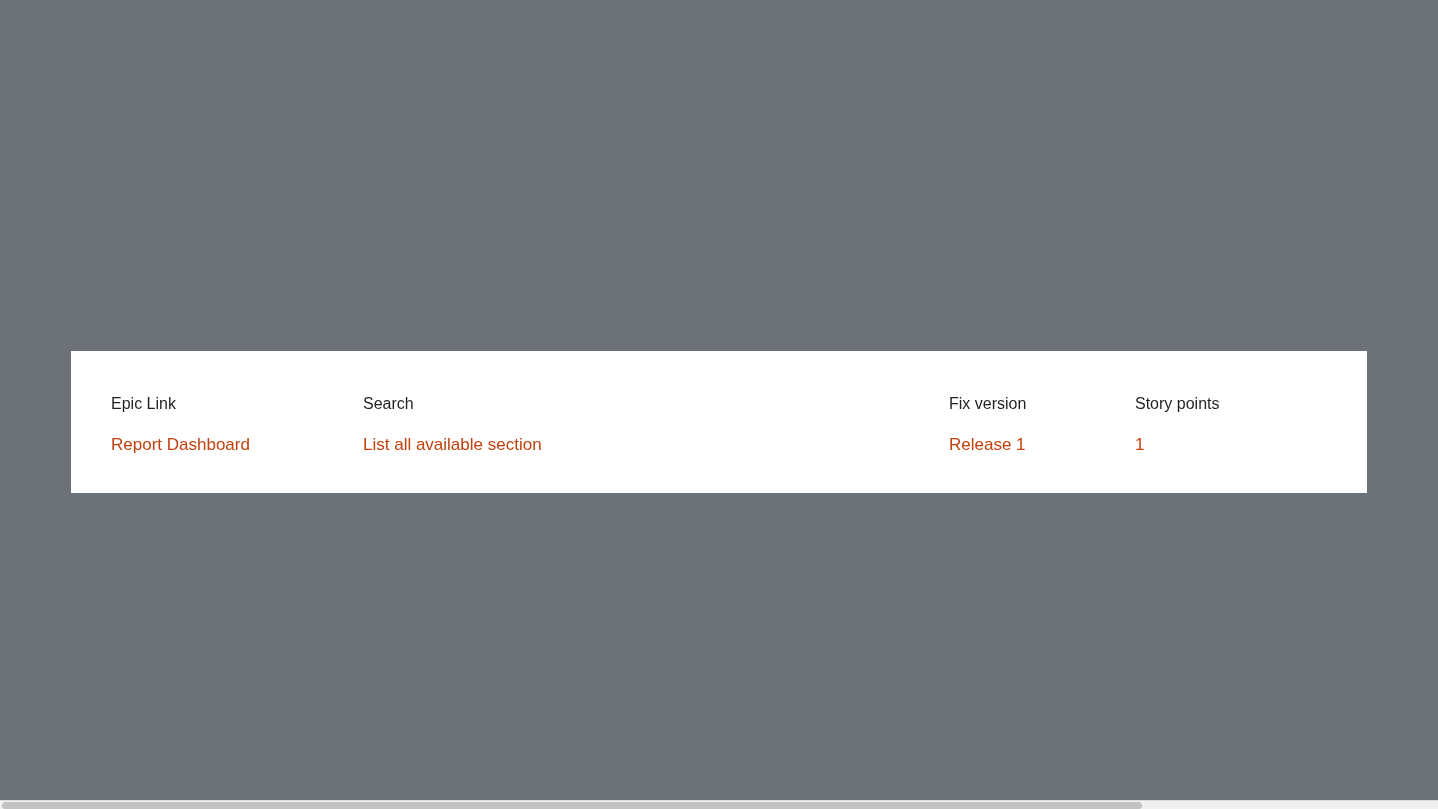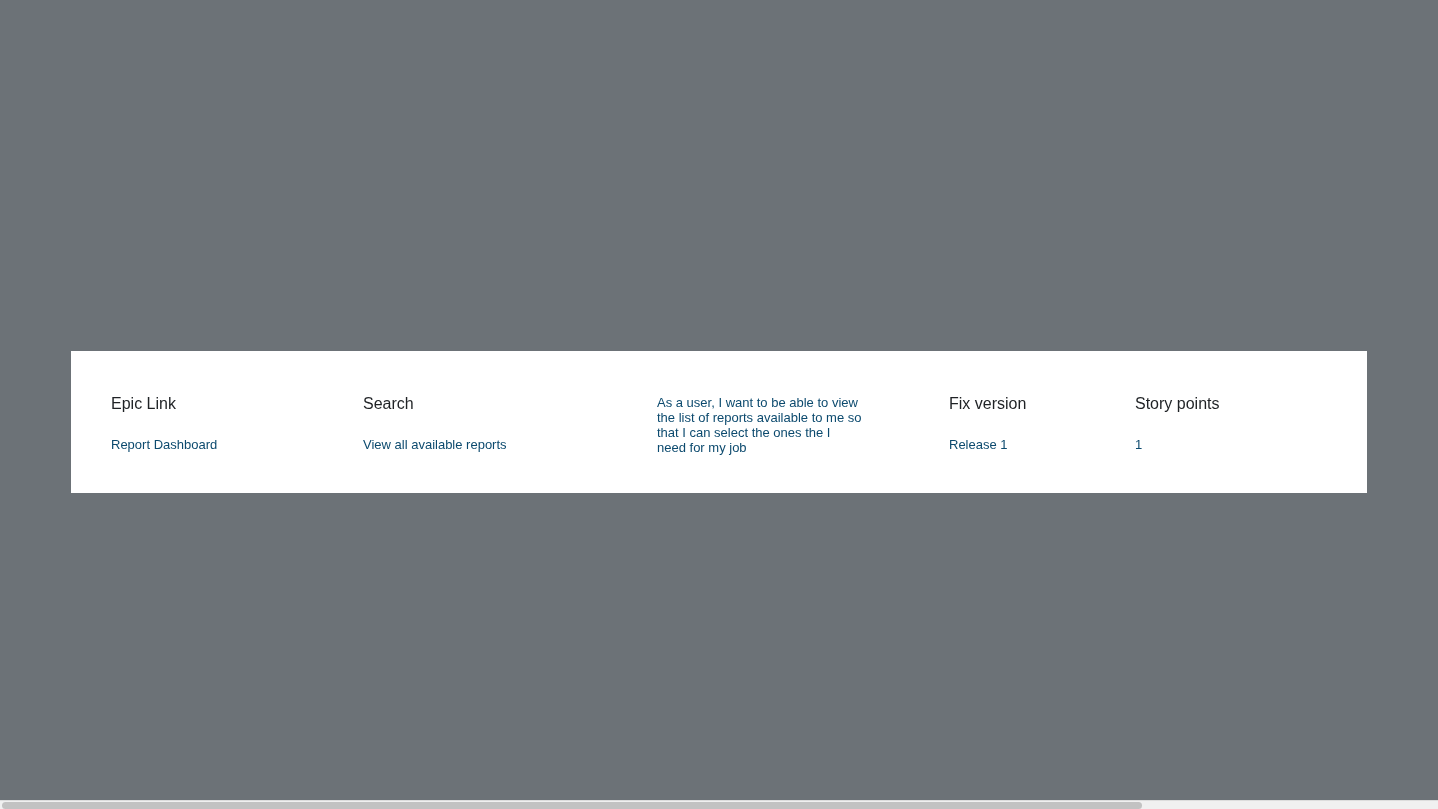--- a/index.html
+++ b/index.html
@@ -121,23 +121,23 @@
   .col-points    { width: 170px; }
 
   .field-label {
     font-size: 16px;
     color: #1f2225;
     font-weight: normal;
     margin-bottom: 24px;
   }
 
   .field-value {
-    font-size: 13px;
+    font-size: 17px;
     line-height: 15px;
-    color: #0c4a6e;
+    color: #c2410c;
   }
 
   .field-value.desc {
     max-width: 205px;
   }
 
   .col-fix .field-label,
   .col-points .field-label { }
 
   
@@ -233,25 +233,24 @@
 
 <div id="modal">
 
   <div class="modal-col col-epic">
     <div class="field-label">Epic Link</div>
     <div class="field-value">Report Dashboard</div>
   </div>
 
   <div class="modal-col col-summary">
     <div class="field-label">Search</div>
-    <div class="field-value">View all available reports</div>
+    <div class="field-value">List all available section</div>
   </div>
 
   <div class="modal-col col-desc">
-    <div class="field-value desc">As a user, I want to be able to view the list of reports available to me so that I can select the ones the I need for my job</div>
   </div>
 
   <div class="modal-col col-fix">
     <div class="field-label">Fix version</div>
     <div class="field-value">Release 1</div>
   </div>
 
   <div class="modal-col col-points">
     <div class="field-label">Story points</div>
     <div class="field-value">1</div>

